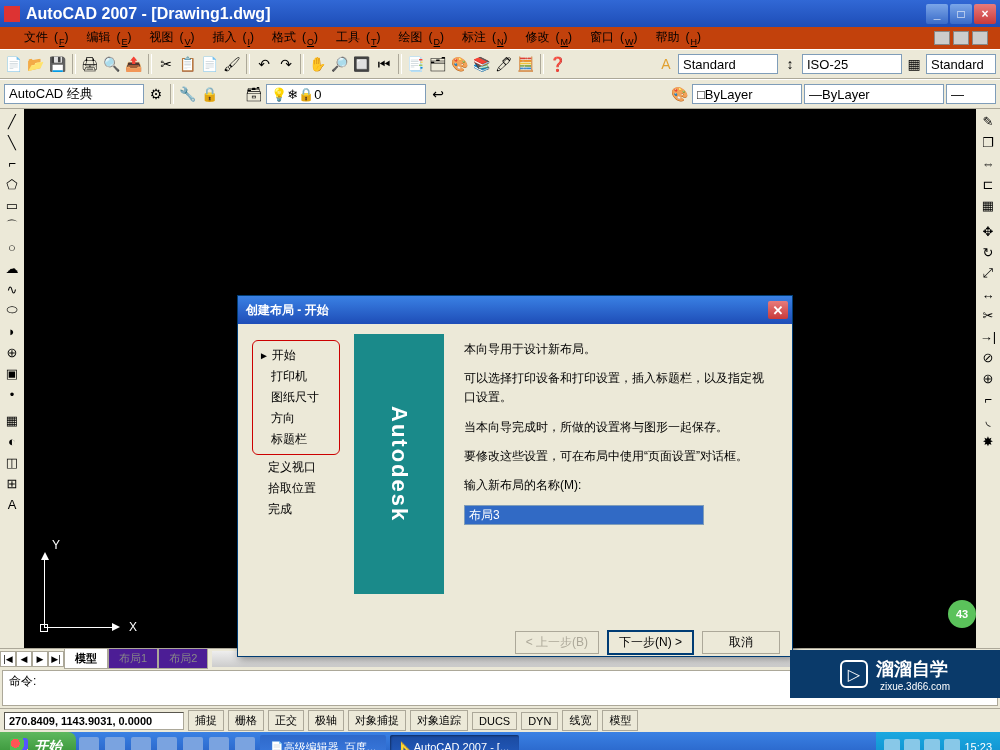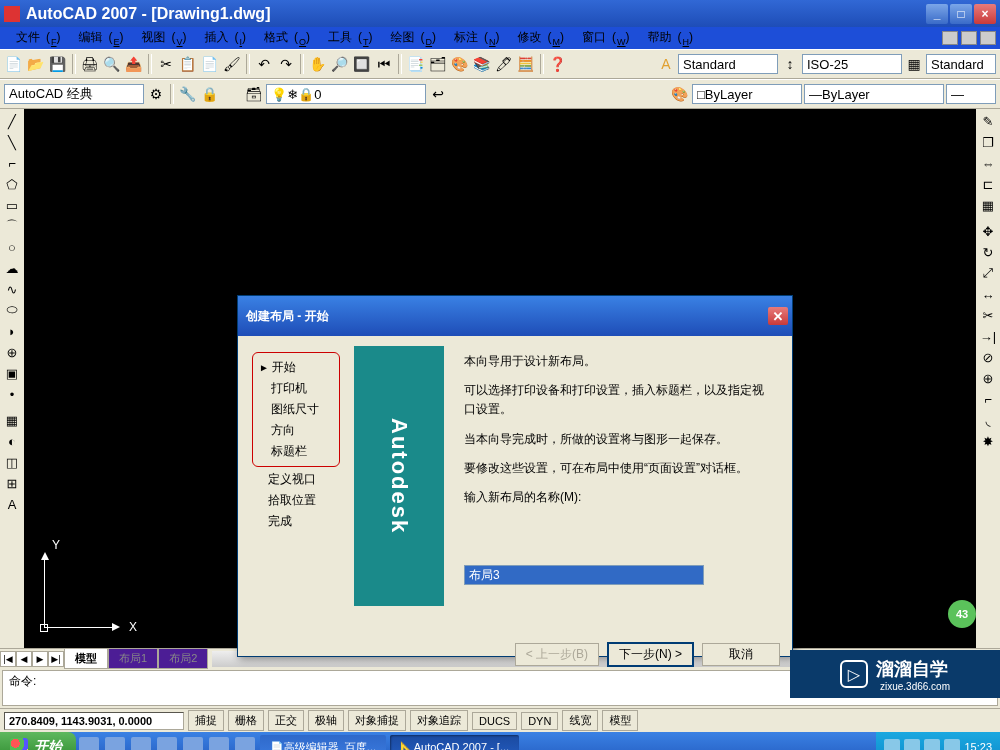--- a/index.html
+++ b/index.html
@@ -6,21 +6,21 @@
 body { width: 1000px; height: 750px; overflow: hidden; background: #ece9d8; font-size: 12px; }
 
 .titlebar { height: 27px; background: linear-gradient(#3168d5, #1e4db7); display: flex; align-items: center; padding: 0 4px; color: #fff; }
 .titlebar .app-icon { width: 16px; height: 16px; background: #d33; margin-right: 6px; }
 .titlebar .title { flex: 1; font-weight: bold; font-size: 16px; }
 .titlebar .win-btns { display: flex; gap: 2px; }
 .titlebar .win-btns div { width: 22px; height: 20px; display: flex; align-items: center; justify-content: center; font-weight: bold; border-radius: 2px; }
 .min-btn, .max-btn { background: linear-gradient(#7ba6e8, #3a6bc8); color: #fff; }
 .close-btn { background: linear-gradient(#e87b7b, #c83a3a); color: #fff; }
 
-.menubar { height: 22px; background: #1d4ed8; display: flex; align-items: center; padding: 0 4px; }
+.menubar { height: 22px; background: #c2410c; display: flex; align-items: center; padding: 0 12px; }
 .menubar span { padding: 2px 6px; cursor: default; }
 .menubar span sub { font-size: 9px; text-decoration: underline; margin-left: 1px; }
 .menubar .right-icons { margin-left: auto; display: flex; gap: 3px; }
 .menubar .right-icons div { width: 16px; height: 14px; background: #ccc; border: 1px solid #888; }
 
 .toolbar { height: 30px; background: #ece9d8; border-top: 1px solid #fff; border-bottom: 1px solid #aca899; display: flex; align-items: center; padding: 0 4px; gap: 2px; }
 .tool-icon { width: 20px; height: 20px; border: 1px solid #ece9d8; display: flex; align-items: center; justify-content: center; font-size: 14px; }
 .tool-sep { width: 4px; height: 20px; border-left: 1px solid #aca899; border-right: 1px solid #fff; margin: 0 2px; }
 .tool-select { height: 20px; border: 1px solid #7f9db9; background: #fff; font-size: 13px; padding: 0 4px; display: flex; align-items: center; }
 
@@ -58,33 +58,33 @@
 .taskbar { height: 30px; background: linear-gradient(#3a81e4, #245cc0); display: flex; align-items: center; }
 .start-btn { height: 30px; padding: 0 14px 0 10px; background: linear-gradient(#5eb85e, #2d8a2d); color: #fff; font-weight: bold; font-style: italic; font-size: 14px; display: flex; align-items: center; border-radius: 0 8px 8px 0; }
 .start-btn::before { content: ""; width: 18px; height: 18px; background: radial-gradient(circle at 30% 30%, #f55 0 25%, #5b5 25% 50%, #55f 50% 75%, #fd5 75% 100%); border-radius: 3px; margin-right: 6px; }
 .ql-icon { width: 20px; height: 20px; margin: 0 3px; background: #7aa3e0; border-radius: 2px; }
 .task-btn { height: 24px; margin: 0 2px; padding: 0 10px; background: linear-gradient(#2f69ca, #3a7be0); color: #fff; font-size: 11px; display: flex; align-items: center; border-radius: 2px; max-width: 170px; overflow: hidden; white-space: nowrap; }
 .task-btn.active { background: linear-gradient(#1a4aa0, #245cc0); box-shadow: inset 1px 1px 2px rgba(0,0,0,.4); }
 .tray { margin-left: auto; height: 30px; padding: 0 8px; background: linear-gradient(#1aa8e0, #0f8ccc); display: flex; align-items: center; gap: 4px; color: #fff; font-size: 11px; }
 .tray-icon { width: 16px; height: 16px; background: #88c8e8; border-radius: 2px; }
 
 .dialog { position: absolute; left: 213px; top: 186px; width: 556px; height: 362px; background: #ece9d8; border: 1px solid #003c74; box-shadow: 2px 2px 8px rgba(0,0,0,.4); }
-.dlg-title { height: 40px; background: linear-gradient(#3a81e4, #1e4db7); color: #fff; display: flex; align-items: center; padding: 0 4px; font-weight: bold; font-size: 12px; }
+.dlg-title { height: 28px; background: linear-gradient(#3a81e4, #1e4db7); color: #fff; display: flex; align-items: center; padding: 0 4px; font-weight: bold; font-size: 12px; }
 .dlg-title span { flex: 1; padding-left: 4px; }
 .dlg-close { width: 20px; height: 18px; background: linear-gradient(#e87b7b, #c83a3a); color: #fff; display: flex; align-items: center; justify-content: center; font-size: 13px; font-weight: bold; border-radius: 2px; }
 .dlg-body { display: flex; padding: 10px; gap: 10px; height: 300px; }
 .dlg-nav { width: 96px; padding: 6px 4px; }
 .dlg-nav .nav-box { border: 1px solid #c00; border-radius: 6px; padding: 4px 2px; margin-bottom: 2px;}
 .dlg-nav .nav-item { padding: 2px 4px; font-size: 12px; white-space: nowrap; }
 .dlg-nav .nav-item.cur::before { content: "► "; font-size: 10px; }
 .dlg-nav .nav-item:not(.cur) { padding-left: 16px; }
 .dlg-logo { width: 90px; height: 260px; background: #1a8a8a; color: #fff; writing-mode: vertical-rl; text-orientation: mixed; display: flex; align-items: center; justify-content: center; font-size: 22px; font-weight: bold; letter-spacing: 2px; }
 .dlg-content { flex: 1; padding: 6px 10px; font-size: 12px; line-height: 1.6; }
 .dlg-content p { margin-bottom: 10px; }
-.dlg-input { width: 240px; height: 20px; border: 1px solid #7f9db9; background: #316ac5; color: #fff; padding: 0 4px; font-size: 12px; margin-top: 48px; }
+.dlg-input { width: 240px; height: 20px; border: 1px solid #7f9db9; background: #316ac5; color: #fff; padding: 0 4px; font-size: 12px; }
 .dlg-btns { height: 36px; display: flex; justify-content: flex-end; align-items: center; gap: 8px; padding: 0 12px; }
 .dlg-btn { padding: 2px 10px; border: 1px solid #aca899; background: #ece9d8; font-size: 12px; min-width: 78px; text-align: center; }
 .dlg-btn.disabled { color: #aca899; }
 .dlg-btn.default { border: 2px solid #003c74; }
 
 .watermark { position: absolute; right: 0; bottom: 52px; width: 210px; height: 48px; background: #0a3a6a; color: #fff; display: flex; align-items: center; justify-content: center; gap: 8px; font-size: 14px; }
 .watermark .wm-icon { width: 28px; height: 28px; border: 2px solid #fff; border-radius: 6px; display:flex; align-items:center; justify-content:center; font-size:16px;}
 .watermark .wm-sub { font-size: 10px; margin-left: 4px; }
 </style>
 </head>

